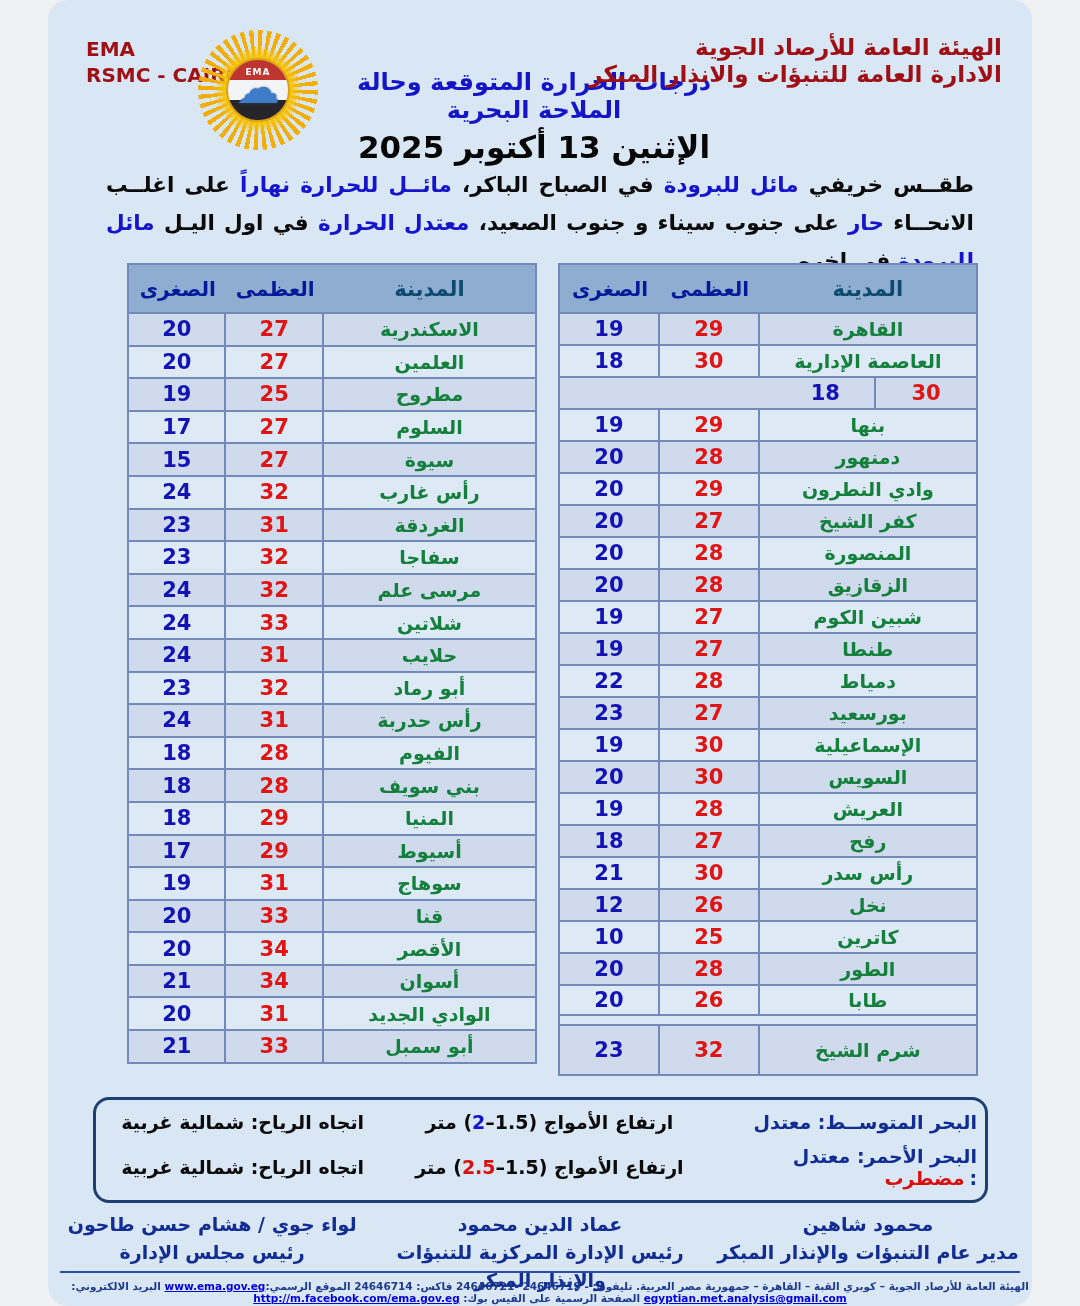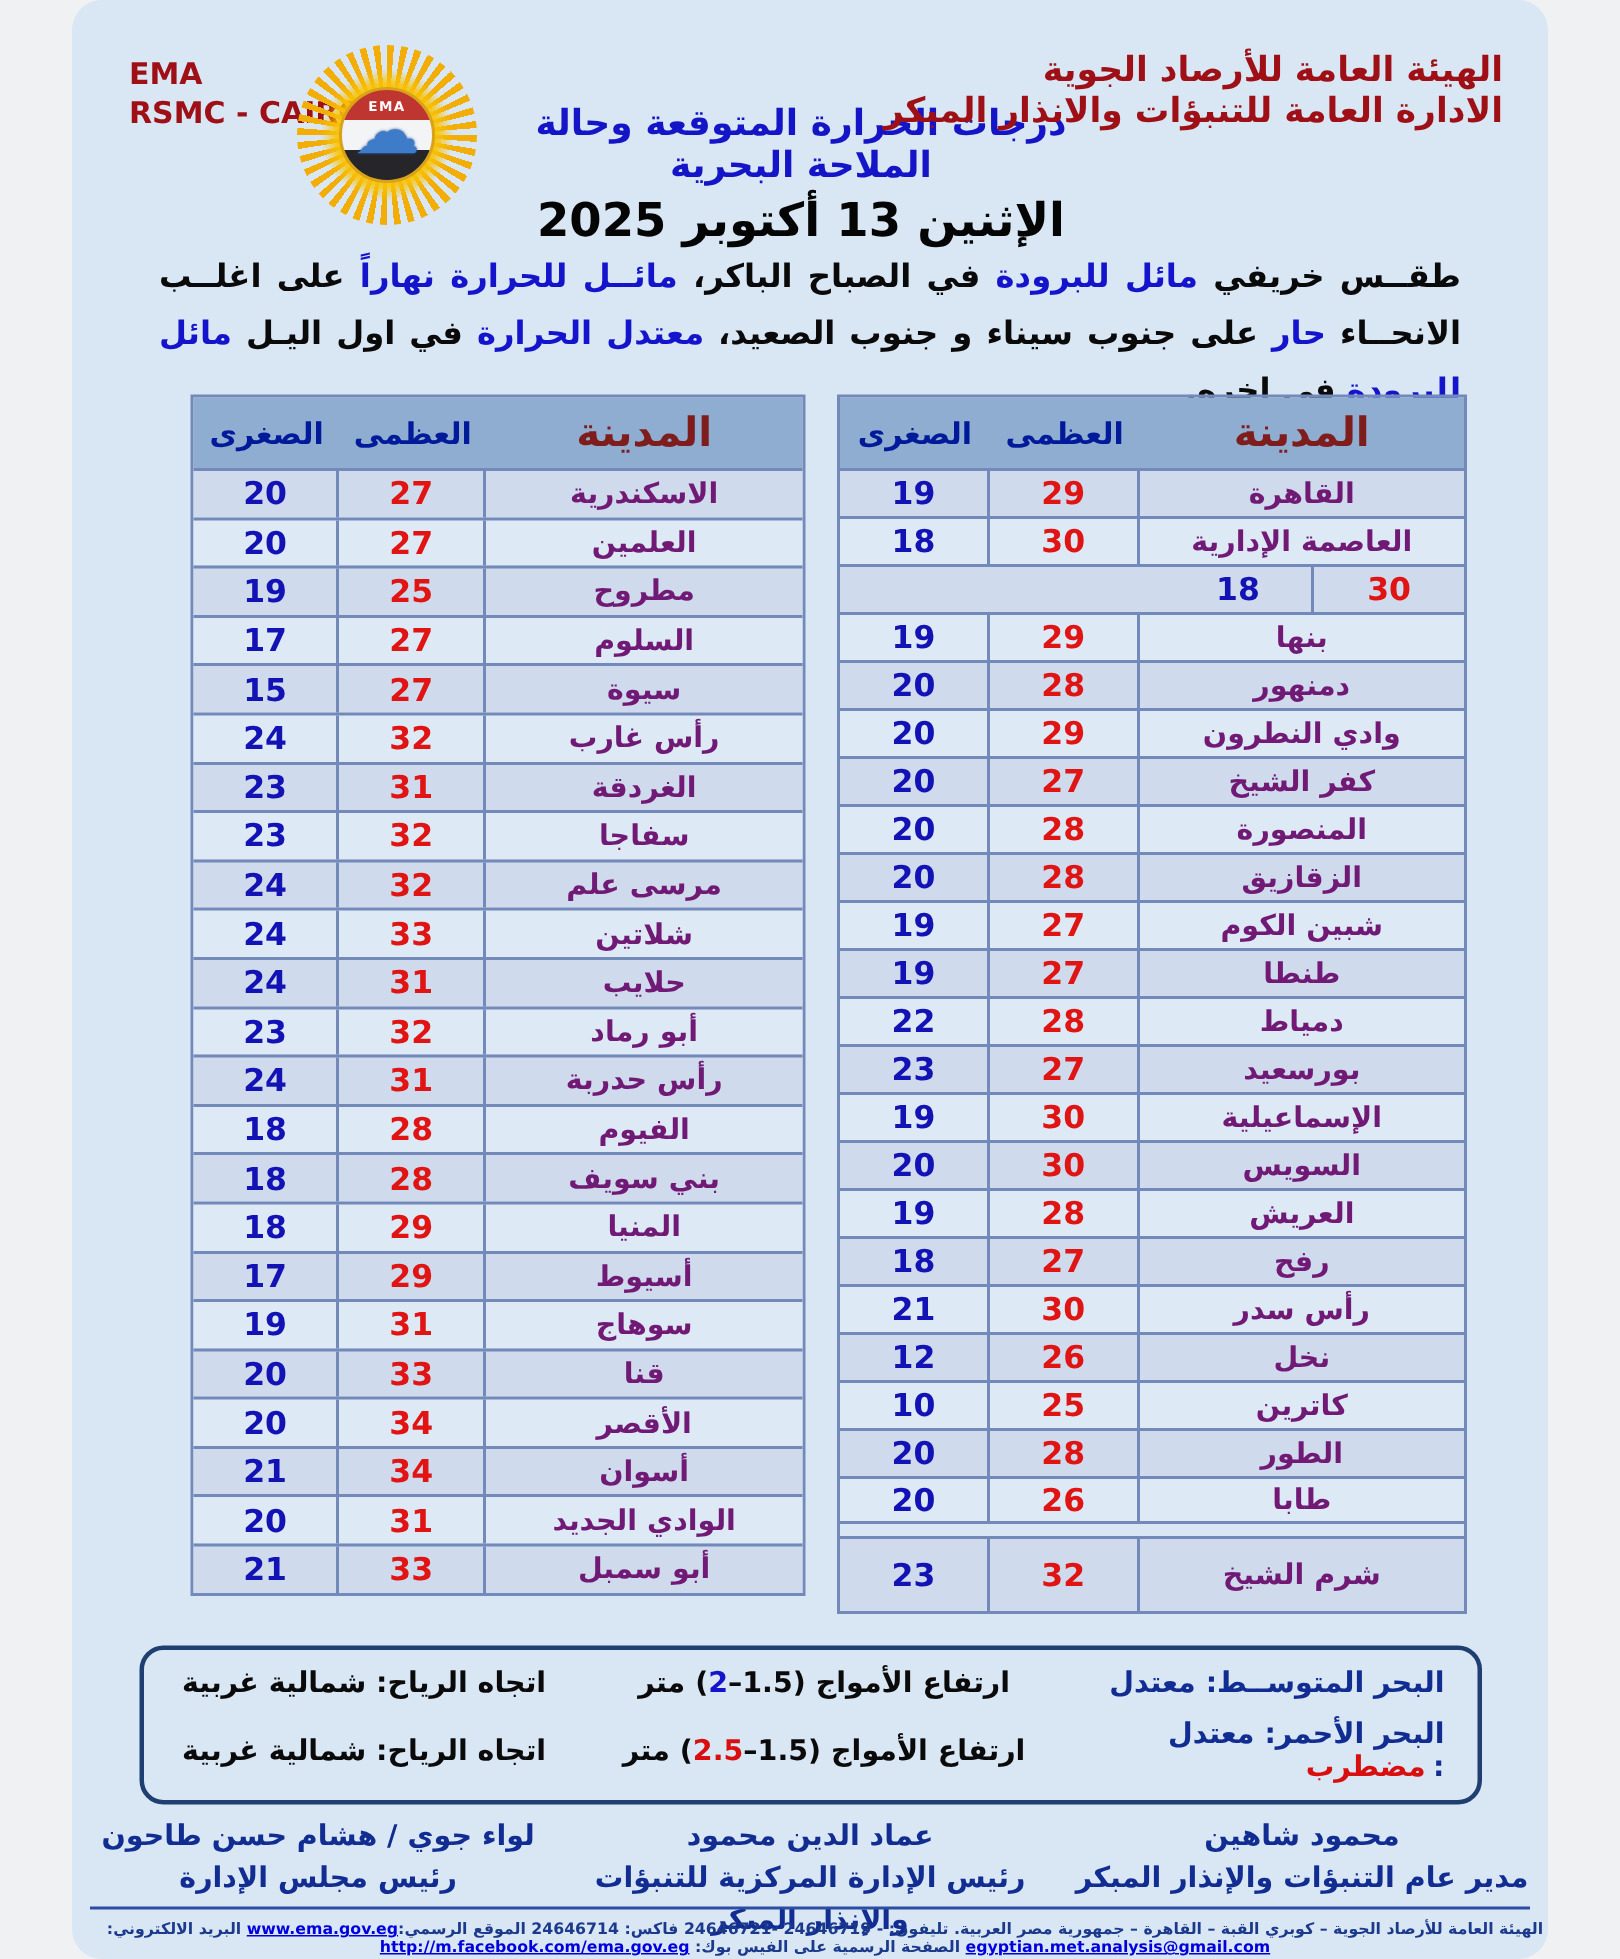--- a/index.html
+++ b/index.html
@@ -36,38 +36,38 @@
   .para{position:absolute;left:58px;top:166px;width:868px;direction:rtl;text-align:justify;
         font-size:21.5px;font-weight:bold;line-height:38px;color:#0a0a0a;}
   .seg-blue{color:var(--para-blue);} .seg-black{color:#0a0a0a;}
 
   
   .ttable{position:absolute;direction:rtl;border:2px solid var(--tb);}
   .table-right{left:510px;top:263px;width:420px;}
   .table-left{left:79px;top:263px;width:410px;}
   .thead{height:47px;display:flex;align-items:center;background:var(--head-bg);}
   .hcell{display:flex;align-items:center;justify-content:center;font-weight:bold;}
-  .hcell.city{width:52%;font-size:27px;color:#7f1d1d;}
+  .hcell.city{width:52%;font-size:21px;color:#0c4a6e;}
   .hcell.max,.hcell.min{width:24%;font-size:20px;color:var(--head-navy);}
   .trow{display:flex;border-top:2px solid var(--tb);height:32px;}
   .table-left .trow{height:32.6px;}
   .trow.dark{background:var(--row-dark);} .trow.light{background:var(--row-light);}
   .cell{display:flex;align-items:center;justify-content:center;font-weight:bold;}
-  .cell.city{width:52%;font-size:19px;color:#701a75;}
+  .cell.city{width:52%;font-size:19px;color:#15803d;}
   .cell.max{width:24%;font-size:21px;color:var(--max-red);}
   .cell.min{width:24%;font-size:21px;color:var(--min-blue);}
   .cell + .cell{border-inline-start:2px solid var(--tb);}
   .table-right .trow:nth-last-child(2){border-bottom:2px solid var(--tb);}
   .table-right .trow:last-child{height:50px;margin-top:8px;}
 
   
   .marine-box{position:absolute;left:45px;top:1097px;width:895px;height:106px;border:3px solid var(--box-border);
     border-radius:16px;display:flex;flex-direction:column;justify-content:space-evenly;direction:rtl;}
   .marine-row{display:flex;align-items:center;font-size:19px;font-weight:bold;}
-  .m-sea{width:31%;padding-right:22px;color:var(--navy);}
+  .m-sea{width:31%;padding-right:8px;color:var(--navy);}
   .m-sea .red{color:#d90f0f;margin-right:5px;}
   .m-wave{width:36%;text-align:center;color:#0a0a0a;}
   .m-wave .hi-blue{color:var(--para-blue);} .m-wave .hi-red{color:#d90f0f;}
   .m-wind{width:33%;text-align:center;color:#0a0a0a;}
 
   
   .sigs{position:absolute;left:0;top:1210px;width:984px;display:flex;direction:rtl;}
   .sig{width:33.33%;text-align:center;color:var(--navy);font-weight:bold;font-size:19px;line-height:28px;direction:rtl;}
 
   .divider{position:absolute;left:12px;top:1271px;width:960px;height:2px;background:#2b4ea2;}

